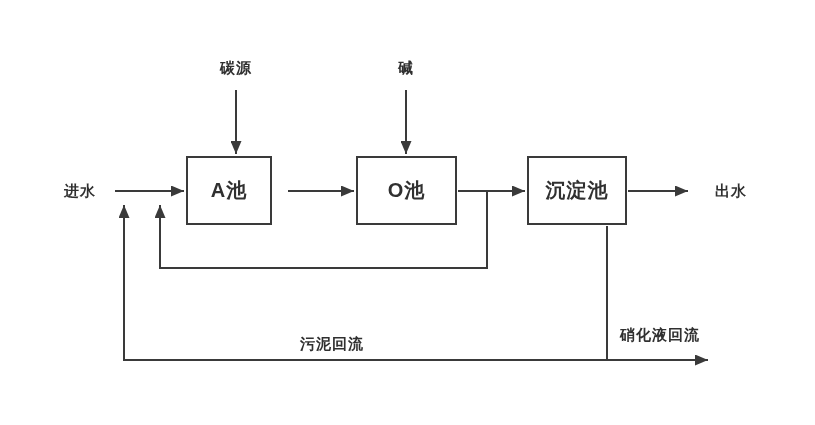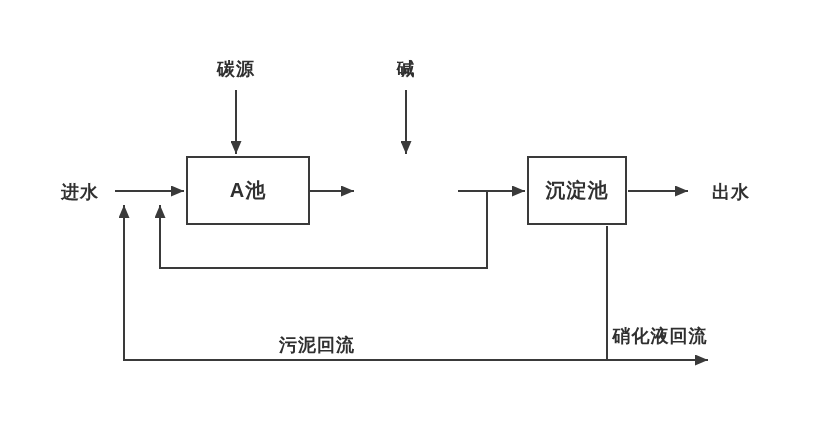--- a/index.html
+++ b/index.html
@@ -28,39 +28,39 @@
     border: 2px solid #3a3a3a;
     background: #ffffff;
     display: flex;
     align-items: center;
     justify-content: center;
     font-size: 20px;
     font-weight: 700;
     color: #303030;
     letter-spacing: 1px;
   }
-  .node-a    { left: 186px; top: 156px; width: 124px; height: 69px; }
+  .node-a    { left: 186px; top: 156px; width: 86px; height: 69px; }
   .node-o    { left: 356px; top: 156px; width: 101px; height: 69px; }
   .node-sed  { left: 527px; top: 156px; width: 100px; height: 69px; }
   .edge-label {
     position: absolute;
     transform: translateX(-50%);
-    font-size: 18px;
+    font-size: 15px;
     font-weight: 700;
     color: #303030;
     white-space: nowrap;
     line-height: 1;
     letter-spacing: 1px;
   }
   .lbl-carbon   { left: 236px; top: 60px; }
   .lbl-alkali   { left: 406px; top: 60px; }
   .lbl-influent { left: 80px;  top: 183px; }
   .lbl-effluent { left: 719px; top: 183px; margin-left: 12px; }
   .lbl-nitri    { left: 323px; top: 285px; }
-  .lbl-sludge   { left: 317px; top: 336px; }
+  .lbl-sludge   { left: 332px; top: 336px; }
   .lbl-excess   { left: 660px; top: 327px; }
 </style>
 </head>
 <body>
 
 <div class="canvas">
 
   <svg class="connector-layer" width="815" height="425" viewBox="0 0 815 425" xmlns="http://www.w3.org/2000/svg">
     <defs>
       <marker id="arrow" markerUnits="userSpaceOnUse" markerWidth="13" markerHeight="11" refX="13" refY="5.5" orient="auto">
@@ -83,20 +83,23 @@
     <polyline points="487,191 487,268 160,268 160,205" fill="none" stroke="#3a3a3a" stroke-width="2" marker-end="url(#arrow)"></polyline>
 
     <polyline points="607,226 607,360 124,360 124,205" fill="none" stroke="#3a3a3a" stroke-width="2" marker-end="url(#arrow)"></polyline>
 
     <line x1="607" y1="360" x2="708" y2="360" stroke="#3a3a3a" stroke-width="2" marker-end="url(#arrow)"></line>
   </svg>
 
   <div class="node node-a">
     <span>A池</span>
   </div>
+  <div class="node node-o">
+    <span>O池</span>
+  </div>
   <div class="node node-sed">
     <span>沉淀池</span>
   </div>
 
   <div class="edge-label lbl-carbon">碳源</div>
   <div class="edge-label lbl-alkali">碱</div>
   <div class="edge-label lbl-influent">进水</div>
   <div class="edge-label lbl-effluent">出水</div>
   <div class="edge-label lbl-sludge">污泥回流</div>
   <div class="edge-label lbl-excess">硝化液回流</div>

